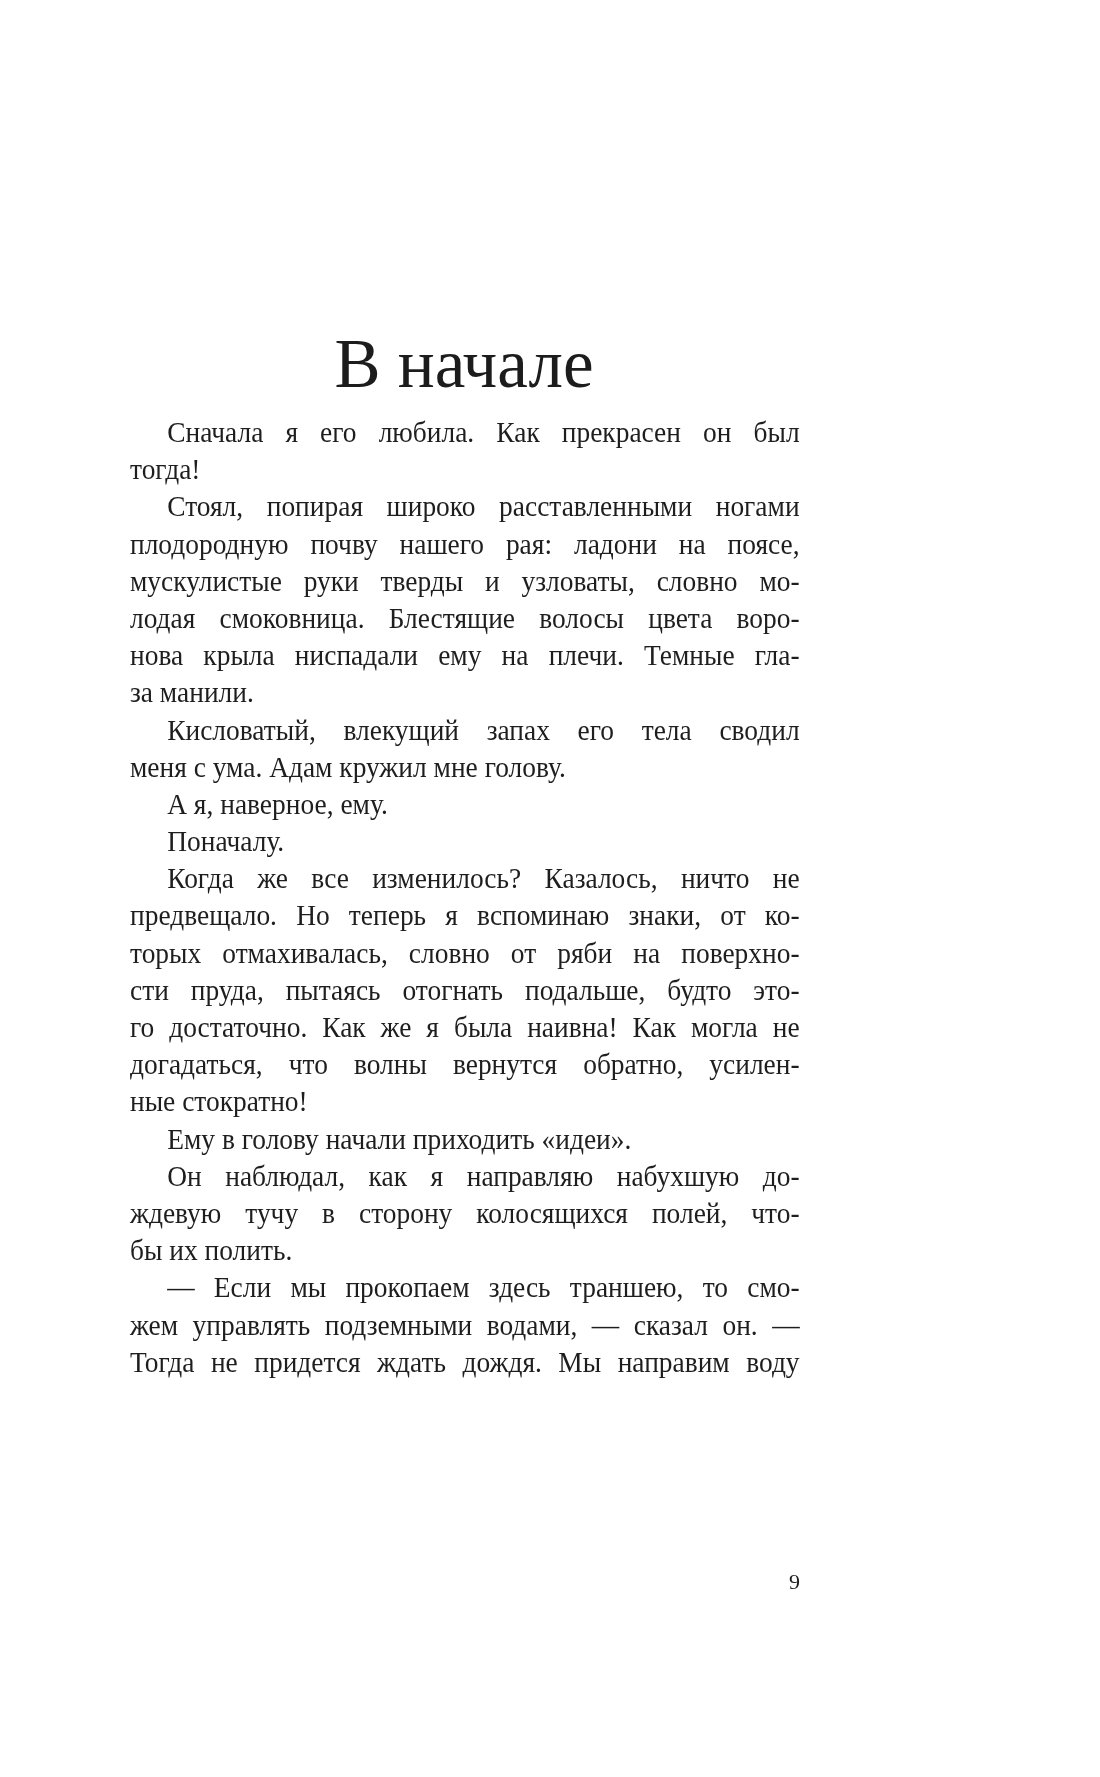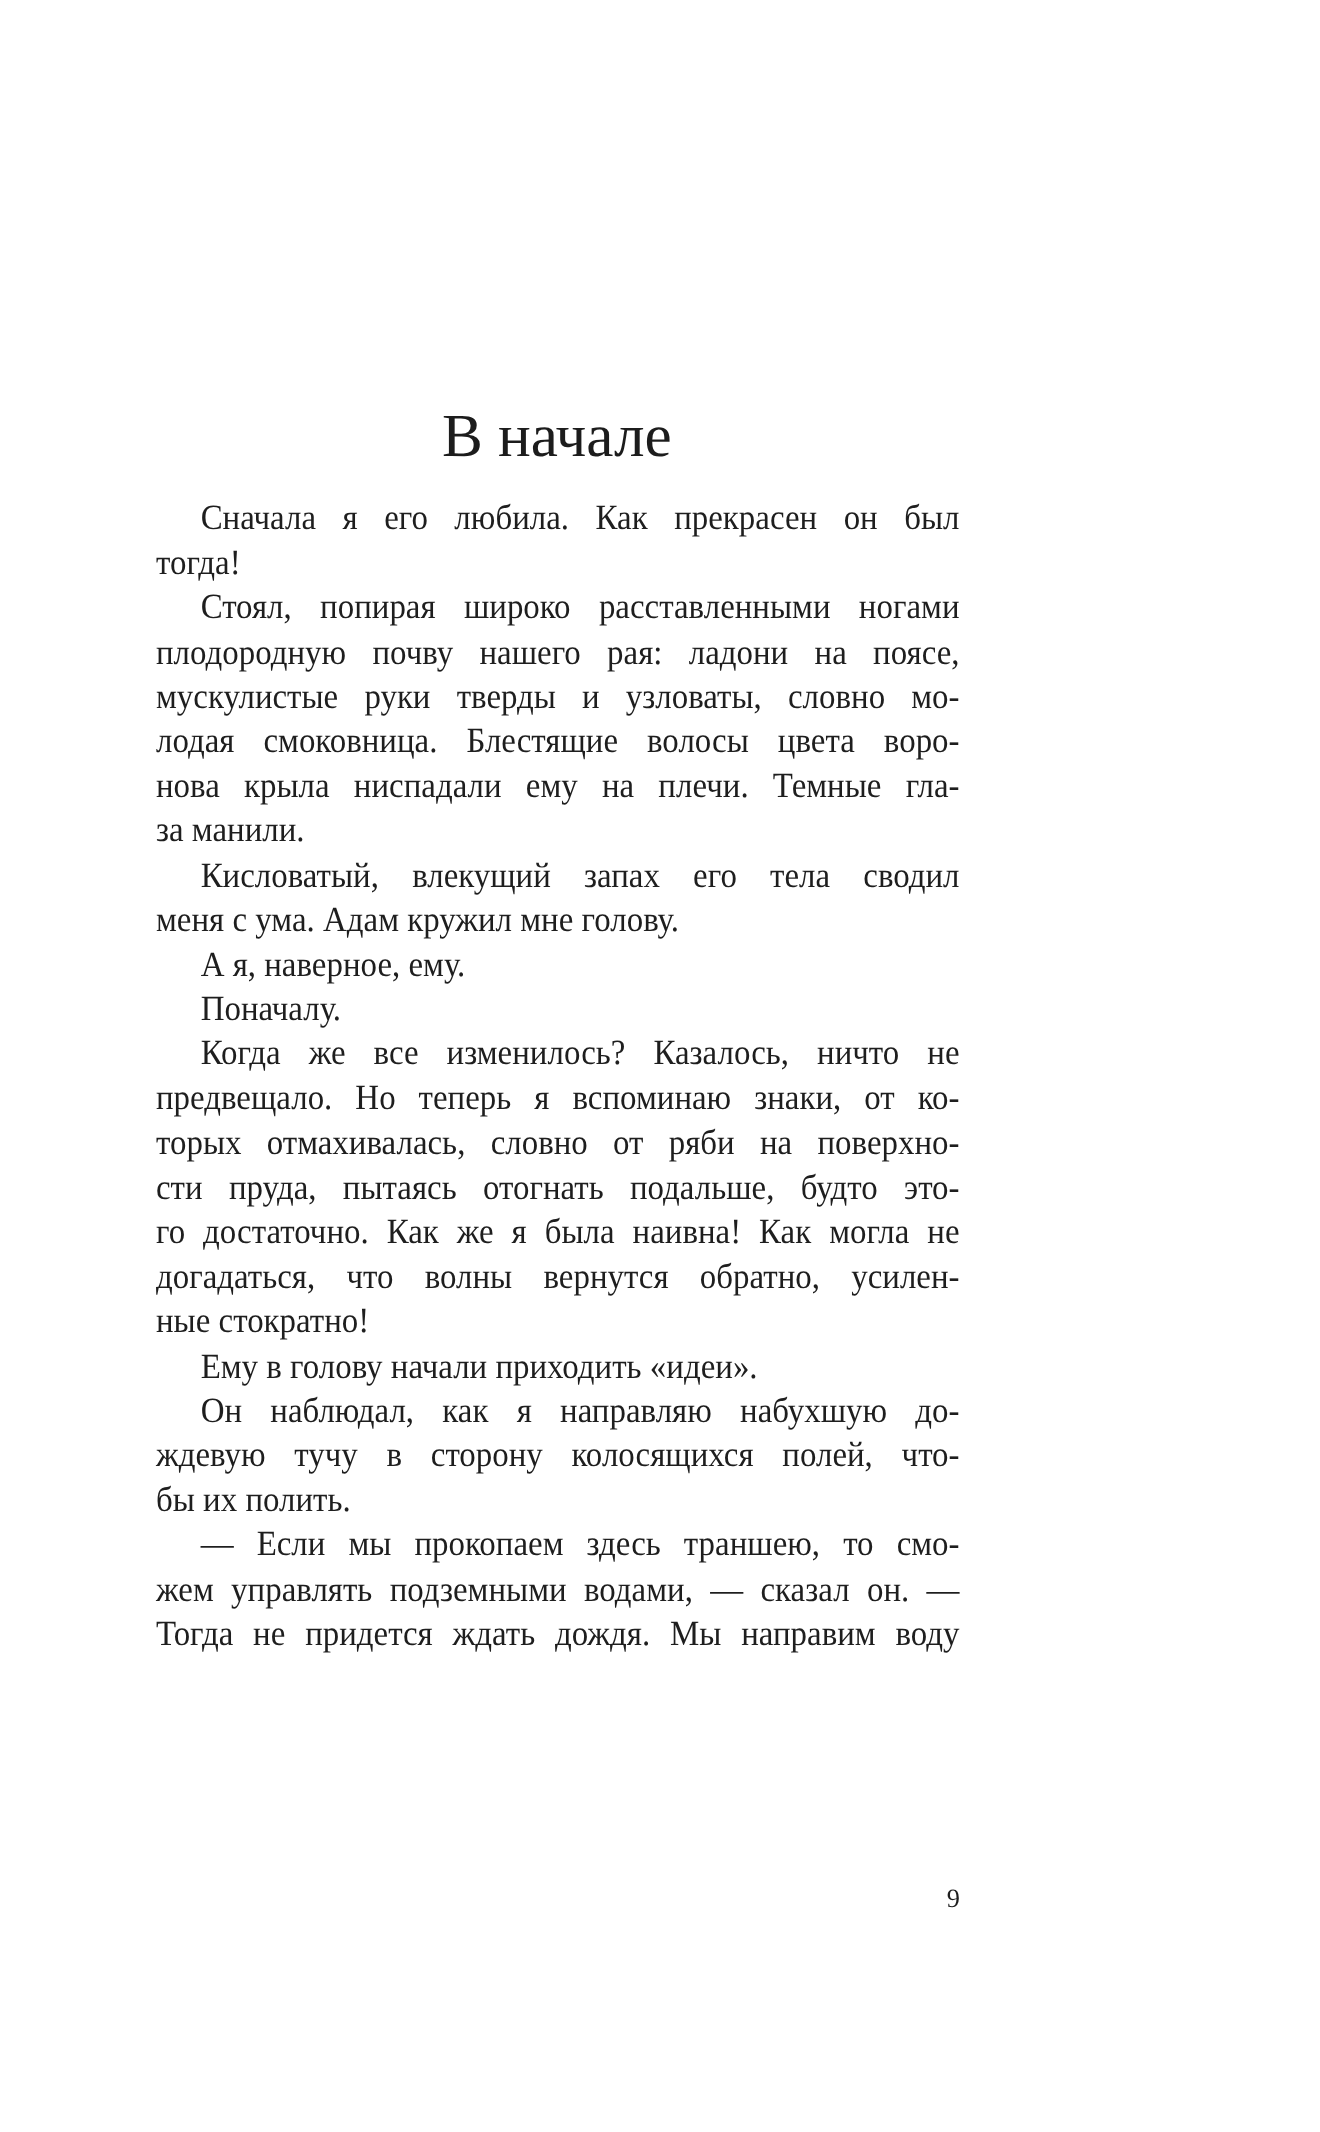--- a/index.html
+++ b/index.html
@@ -2,21 +2,21 @@
 <html><head>
 <meta charset="utf-8">
 <style>
   html, body { margin: 0; padding: 0; background: #ffffff; }
   body { width: 1100px; height: 1777px; position: relative; overflow: hidden; }
   .page { position: absolute; left: 0; top: 0; width: 1100px; height: 1777px; background: #ffffff; }
   .title {
     position: absolute; left: 0; width: 928px; top: 332px;
     text-align: center;
     font-family: "Liberation Serif", "DejaVu Serif", serif;
-    font-size: 51px; line-height: 64px; color: #1c1c1c; font-weight: normal;
+    font-size: 69px; line-height: 64px; color: #1c1c1c; font-weight: normal;
     margin: 0;
   }
   .body {
     position: absolute; left: 130px; top: 414px; width: 670px;
     font-family: "Liberation Serif", "DejaVu Serif", serif;
     font-size: 29.5px; line-height: 37.2px; color: #1e1e1e;
     transform: scaleX(0.93); transform-origin: left top;
   }
   .line { display: block; height: 37.2px; white-space: nowrap; text-align: justify; text-align-last: justify; width: 720px; }
   .line.last { text-align-last: left; }

